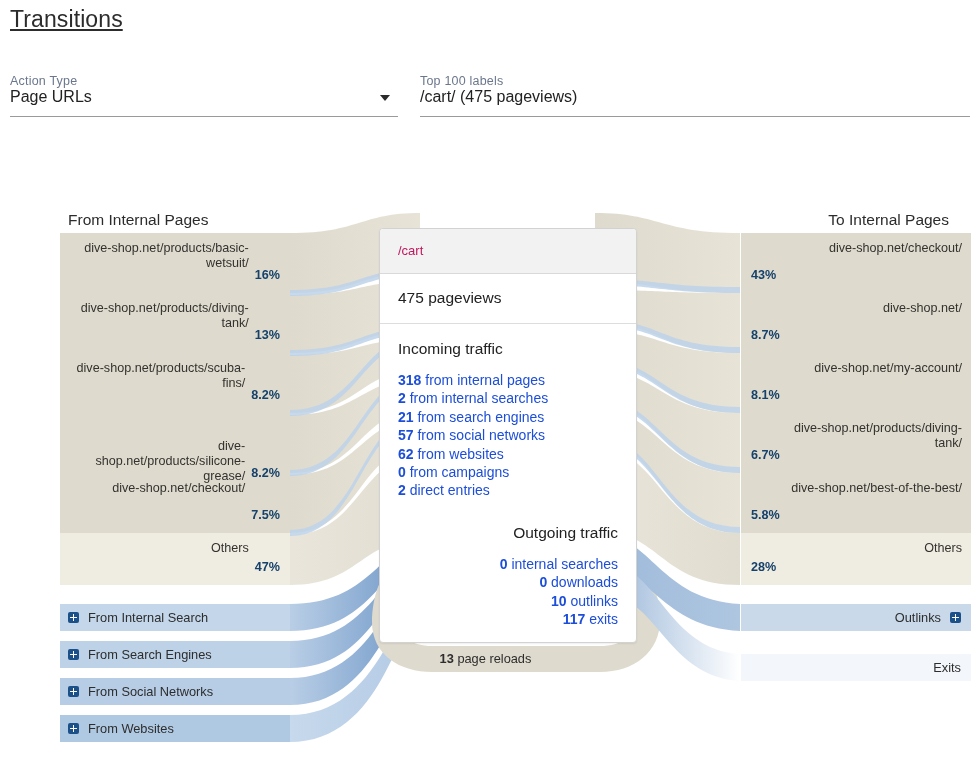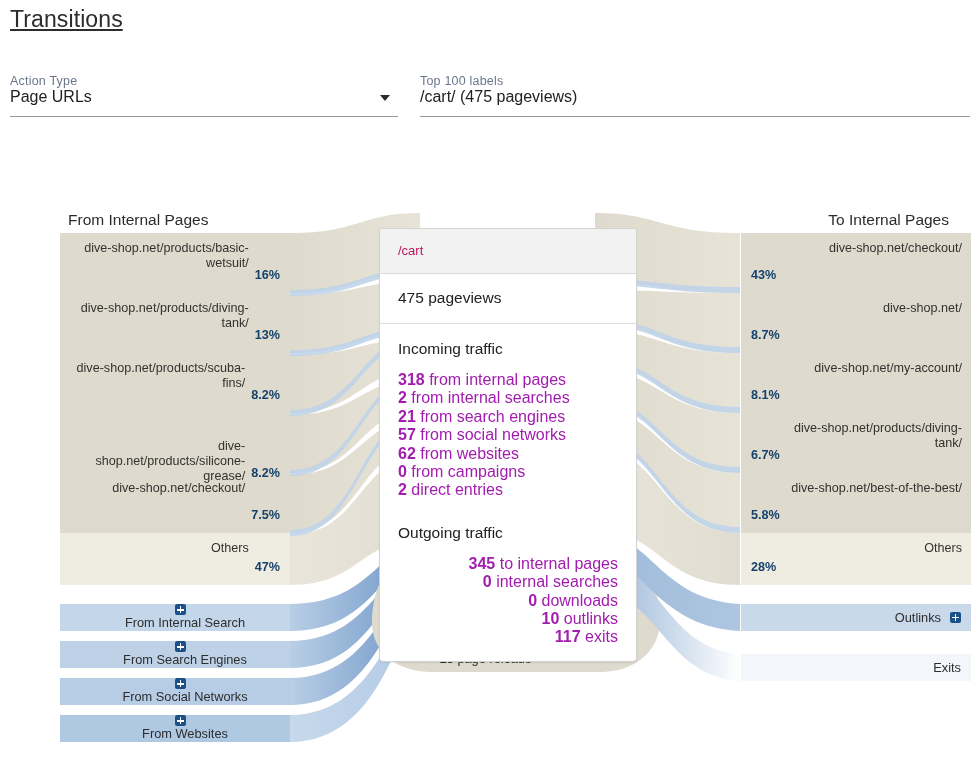--- a/index.html
+++ b/index.html
@@ -122,21 +122,21 @@
   
   .node-simple {
     position: absolute;
     box-sizing: border-box;
     font-size: 12.8px;
     color: #2d2d2d;
     display: flex;
     align-items: center;
     height: 26px;
   }
-  .node-simple.lft { left: 60px; width: 230px; padding-left: 20px; flex-direction: column; }
+  .node-simple.lft { left: 60px; width: 230px; padding-left: 8px; }
   .node-simple.rgt { right: 0px; width: 230px; padding-right: 10px; justify-content: flex-end; }
 
   .plus-icon {
     display: inline-block;
     width: 11px;
     height: 11px;
     background: #1c5089;
     border-radius: 2px;
     position: relative;
     flex: 0 0 auto;
@@ -189,25 +189,25 @@
     color: #222222;
   }
   #tooltip .tt-body {
     padding: 16px 18px 14px 18px;
   }
   .tt-sec-title {
     font-size: 15.5px;
     color: #222222;
     margin-bottom: 13px;
   }
-  .tt-sec-title.r { }
+  .tt-sec-title.r { text-align: right; }
   .tt-line {
-    font-size: 16px;
+    font-size: 14px;
     line-height: 18.4px;
-    color: #a21caf;
+    color: #1d4ed8;
   }
   .tt-line.r { text-align: right; }
   .tt-line b { font-weight: bold; }
   .tt-gap { height: 24px; }
 </style>
 </head>
 <body>
 
 <div id="page-title">Transitions</div>
 
@@ -475,24 +475,20 @@
     <div class="tt-line">
       <b>2</b>
       <span>direct entries</span>
     </div>
 
     <div class="tt-gap"></div>
 
     <div class="tt-sec-title r">Outgoing traffic</div>
 
     <div class="tt-line r">
-      <b>345</b>
-      <span>to internal pages</span>
-    </div>
-    <div class="tt-line r">
       <b>0</b>
       <span>internal searches</span>
     </div>
     <div class="tt-line r">
       <b>0</b>
       <span>downloads</span>
     </div>
     <div class="tt-line r">
       <b>10</b>
       <span>outlinks</span>

